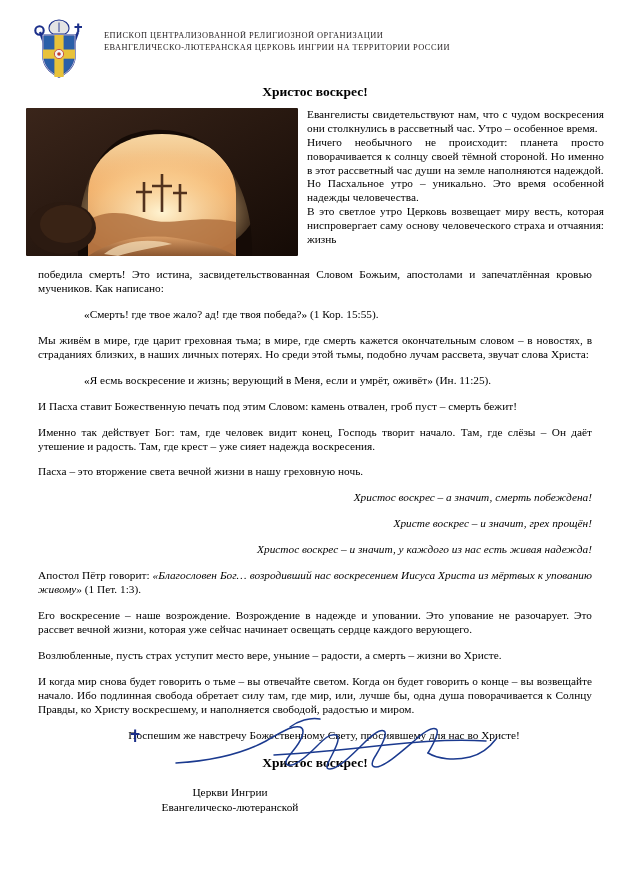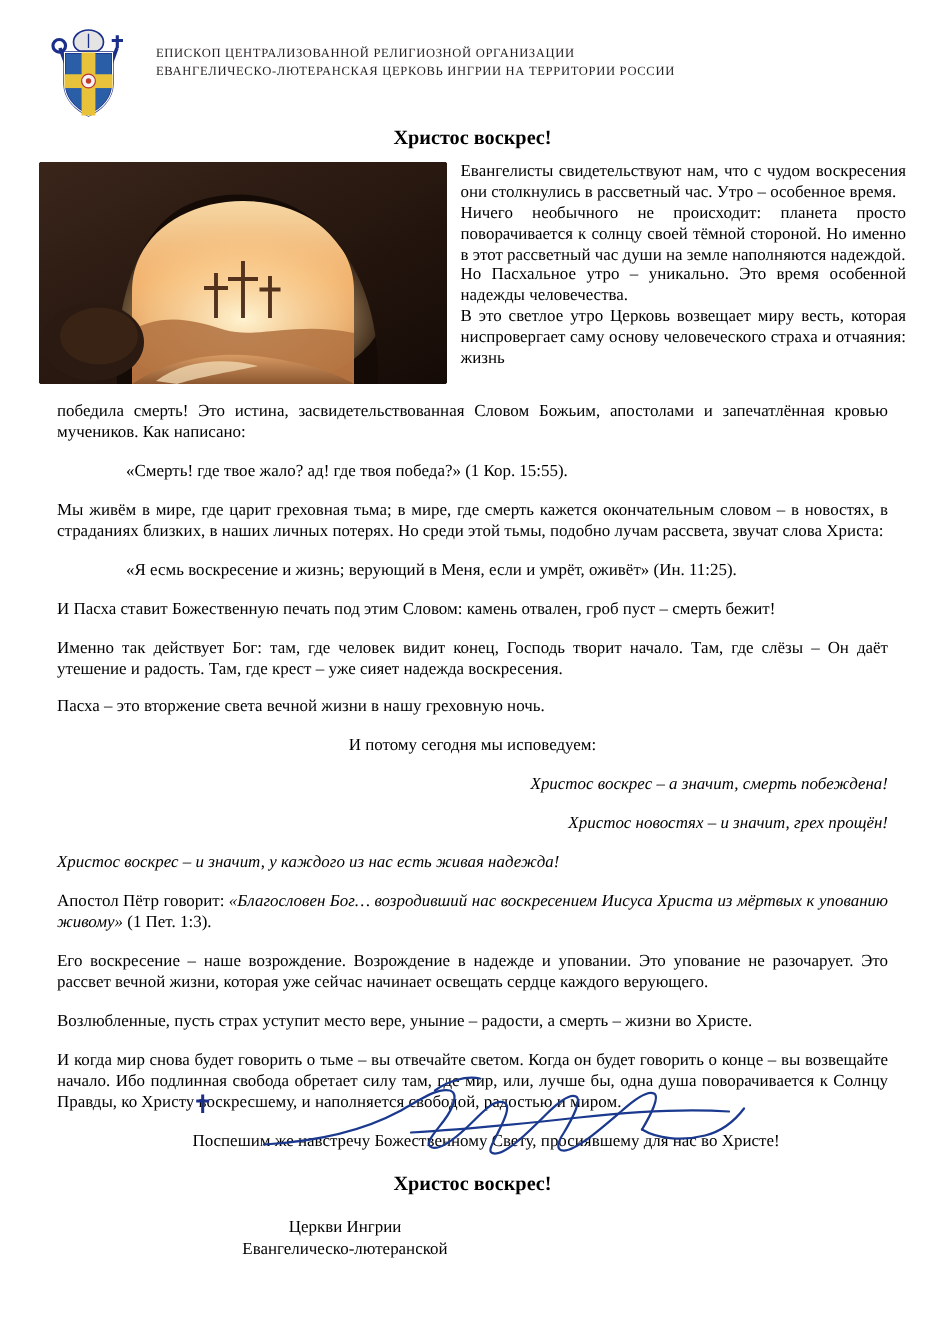--- a/index.html
+++ b/index.html
@@ -100,21 +100,21 @@
   .confess-head {
     text-align: center;
     margin: 0;
   }
   .confess-line {
     text-align: right;
     font-style: italic;
     margin: 0;
   }
   .poem-wide {
-    text-align: left;
+    text-align: right;
     font-style: italic;
     margin: 0;
   }
   .indent-para {
     text-indent: 18px;
   }
   .title-end {
     text-align: center;
     font-weight: bold;
     font-size: 13.5px;
@@ -240,23 +240,22 @@
   </div>
 
   <div class="body-text">
     <p>победила смерть! Это истина, засвидетельствованная Словом Божьим, апостолами и запечатлённая кровью мучеников. Как написано:</p>
     <p class="ital-indent">«Смерть! где твое жало? ад! где твоя победа?» (1 Кор. 15:55).</p>
     <p>Мы живём в мире, где царит греховная тьма; в мире, где смерть кажется окончательным словом – в новостях, в страданиях близких, в наших личных потерях. Но среди этой тьмы, подобно лучам рассвета, звучат слова Христа:</p>
     <p class="ital-indent">«Я есмь воскресение и жизнь; верующий в Меня, если и умрёт, оживёт» (Ин. 11:25).</p>
     <p>И Пасха ставит Божественную печать под этим Словом: камень отвален, гроб пуст – смерть бежит!</p>
     <p>Именно так действует Бог: там, где человек видит конец, Господь творит начало. Там, где слёзы – Он даёт утешение и радость. Там, где крест – уже сияет надежда воскресения.</p>
     <p>Пасха – это вторжение света вечной жизни в нашу греховную ночь.</p>
-    <p class="confess-head">И потому сегодня мы исповедуем:</p>
     <p class="confess-line">Христос воскрес – а значит, смерть побеждена!</p>
-    <p class="confess-line">Христос новостях – и значит, грех прощён!</p>
+    <p class="confess-line">Христе воскрес – и значит, грех прощён!</p>
     <p class="poem-wide">Христос воскрес – и значит, у каждого из нас есть живая надежда!</p>
     <p><span>Апостол Пётр говорит: </span><i>«Благословен Бог… возродивший нас воскресением Иисуса Христа из мёртвых к упованию живому»</i><span> (1 Пет. 1:3).</span></p>
     <p>Его воскресение – наше возрождение. Возрождение в надежде и уповании. Это упование не разочарует. Это рассвет вечной жизни, которая уже сейчас начинает освещать сердце каждого верующего.</p>
     <p>Возлюбленные, пусть страх уступит место вере, уныние – радости, а смерть – жизни во Христе.</p>
     <p>И когда мир снова будет говорить о тьме – вы отвечайте светом. Когда он будет говорить о конце – вы возвещайте начало. Ибо подлинная свобода обретает силу там, где мир, или, лучше бы, одна душа поворачивается к Солнцу Правды, ко Христу воскресшему, и наполняется свободой, радостью и миром.</p>
     <p class="indent-para" style="text-align:center">Поспешим же навстречу Божественному Свету, просиявшему для нас во Христе!</p>
     <p class="title-end">Христос воскрес!</p>
   </div>
 
   <div class="sign-block">

